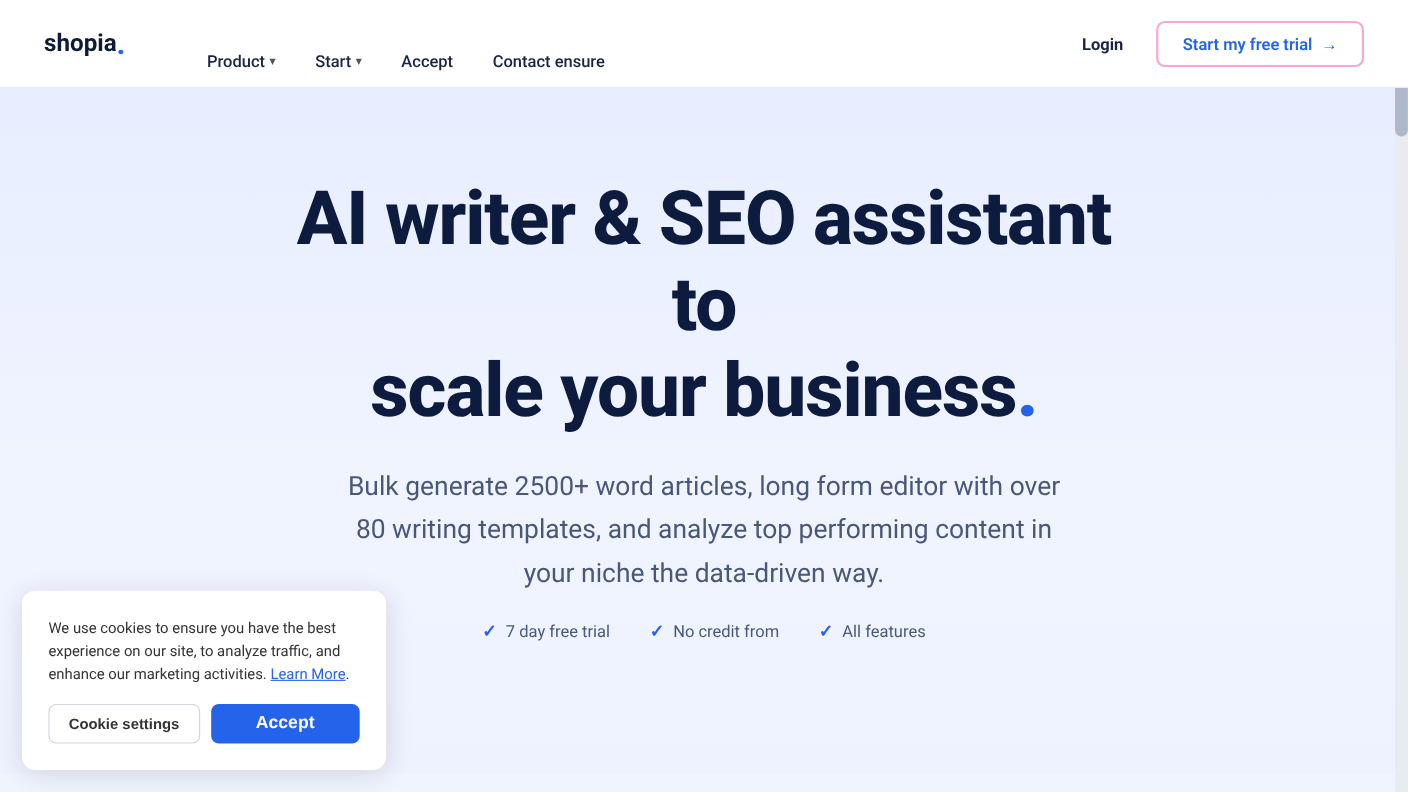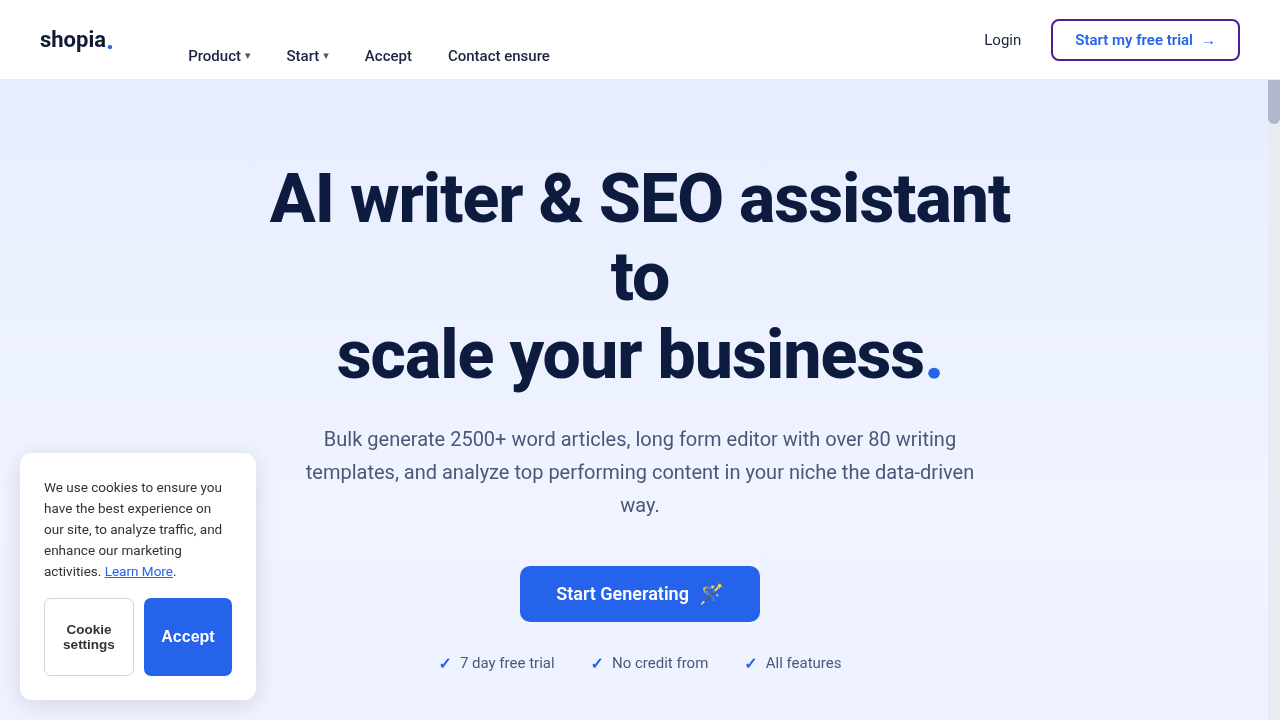--- a/index.html
+++ b/index.html
@@ -71,34 +71,34 @@
     }
 
     .nav-right {
       display: flex;
       align-items: center;
       gap: 16px;
     }
 
     .login-btn {
       font-size: 15px;
-      font-weight: 400;
+      font-weight: 700;
       color: #1a2540;
       cursor: pointer;
       padding: 8px 14px;
       border-radius: 6px;
       text-decoration: none;
     }
 
     .trial-btn {
       display: flex;
       align-items: center;
       gap: 8px;
       background: transparent;
-      border: 2px solid #4c1d95;
+      border: 2px solid #f9a8d4;
       color: #2563eb;
       font-size: 15px;
       font-weight: 600;
       padding: 10px 22px;
       border-radius: 8px;
       cursor: pointer;
       text-decoration: none;
     }
 
     
@@ -119,25 +119,25 @@
       max-width: 780px;
       margin-bottom: 28px;
       letter-spacing: -1px;
     }
 
     .hero-title-dot {
       color: #2563eb;
     }
 
     .hero-subtitle {
-      font-size: 20px;
+      font-size: 24px;
       color: #4a5878;
       max-width: 680px;
       line-height: 1.65;
-      margin-bottom: 44px;
+      margin-bottom: 23px;
     }
 
     .start-btn {
       display: inline-flex;
       align-items: center;
       gap: 10px;
       background: #2563eb;
       color: #ffffff;
       font-size: 18px;
       font-weight: 600;
@@ -181,21 +181,21 @@
     }
 
     
     .cookie-banner {
       position: fixed;
       bottom: 20px;
       left: 20px;
       background: #ffffff;
       border-radius: 12px;
       padding: 24px;
-      width: 236px;
+      width: 331px;
       box-shadow: 0 4px 24px rgba(0,0,0,0.12);
       z-index: 100;
     }
 
     .cookie-text {
       font-size: 13.5px;
       color: #333;
       line-height: 1.55;
       margin-bottom: 16px;
     }
@@ -206,21 +206,21 @@
       cursor: pointer;
     }
 
     .cookie-buttons {
       display: flex;
       gap: 10px;
     }
 
     .cookie-settings-btn {
       flex: 1;
-      padding: 23px 14px;
+      padding: 9px 14px;
       background: transparent;
       border: 1.5px solid #d0d5dd;
       border-radius: 7px;
       font-size: 13.5px;
       font-weight: 600;
       color: #333;
       cursor: pointer;
     }
 
     .cookie-accept-btn {
@@ -289,24 +289,20 @@
 </nav>
 
 <section class="hero">
   <h1 class="hero-title">
     <span>AI writer &amp; SEO assistant to</span><br>
     <span>scale your business</span><span class="hero-title-dot">.</span>
   </h1>
 
   <p class="hero-subtitle">Bulk generate 2500+ word articles, long form editor with over 80 writing templates, and analyze top performing content in your niche the data-driven way.</p>
 
-  <a class="start-btn">
-    <span>Start Generating</span>
-    <span class="btn-icon">🪄</span>
-  </a>
 
   <div class="feature-checks">
     <div class="feature-item">
       <span class="check-icon">✓</span>
       <span>7 day free trial</span>
     </div>
     <div class="feature-item">
       <span class="check-icon">✓</span>
       <span>No credit from</span>
     </div>

